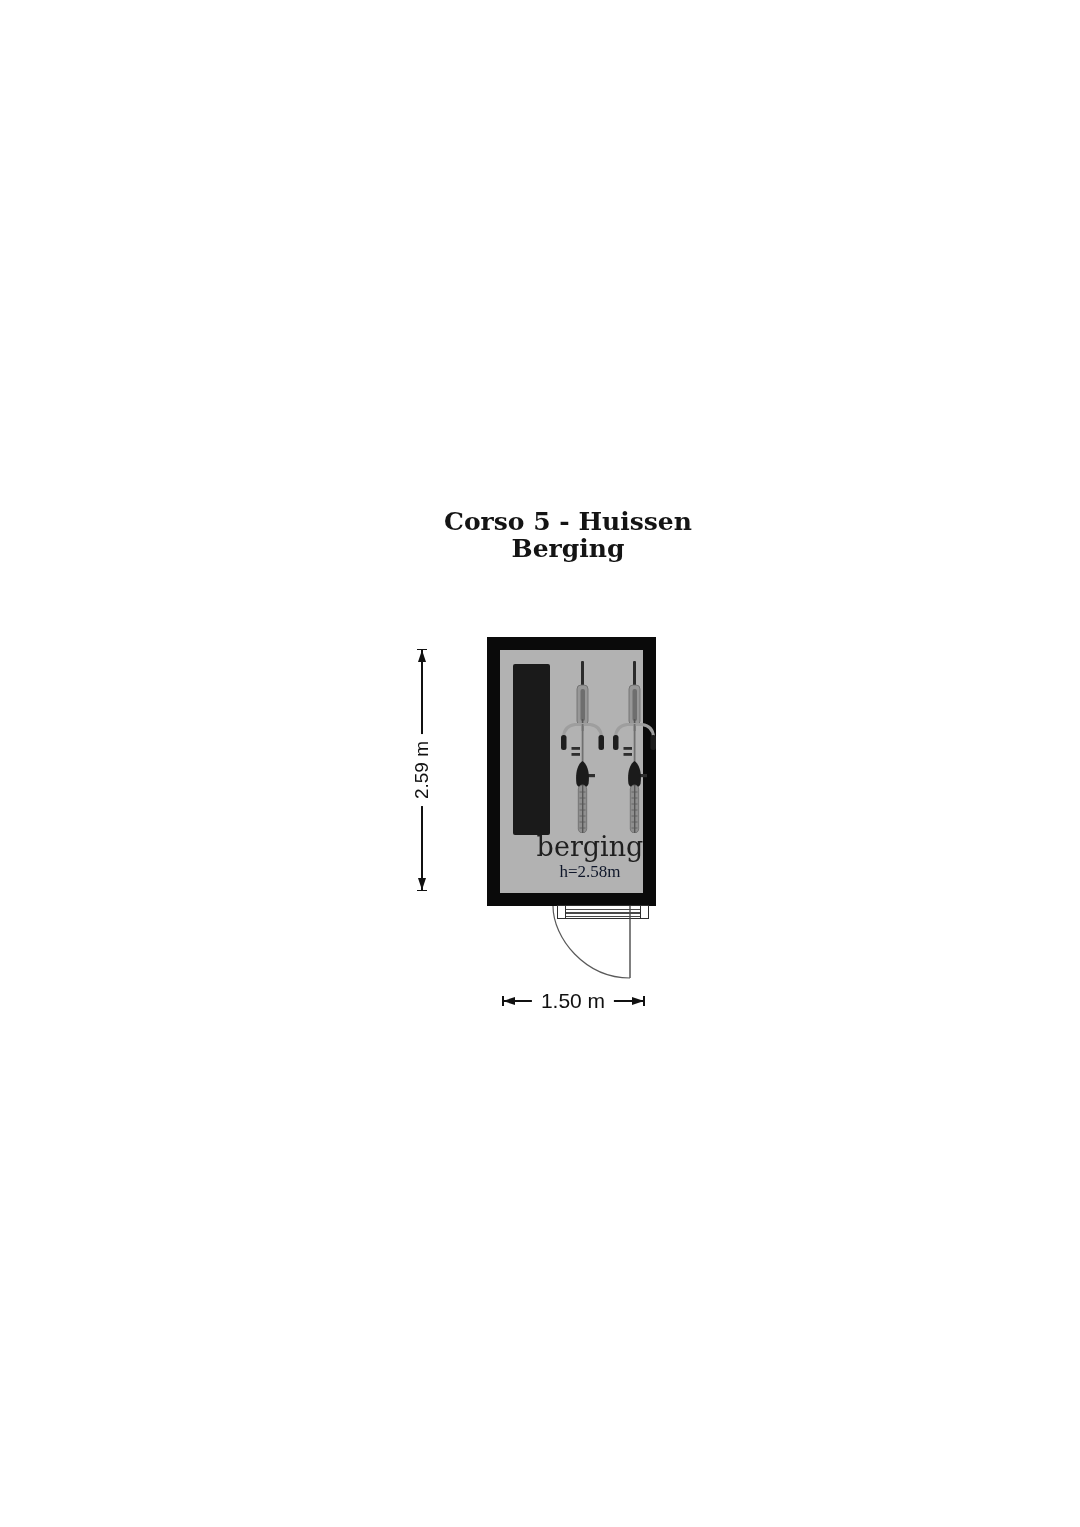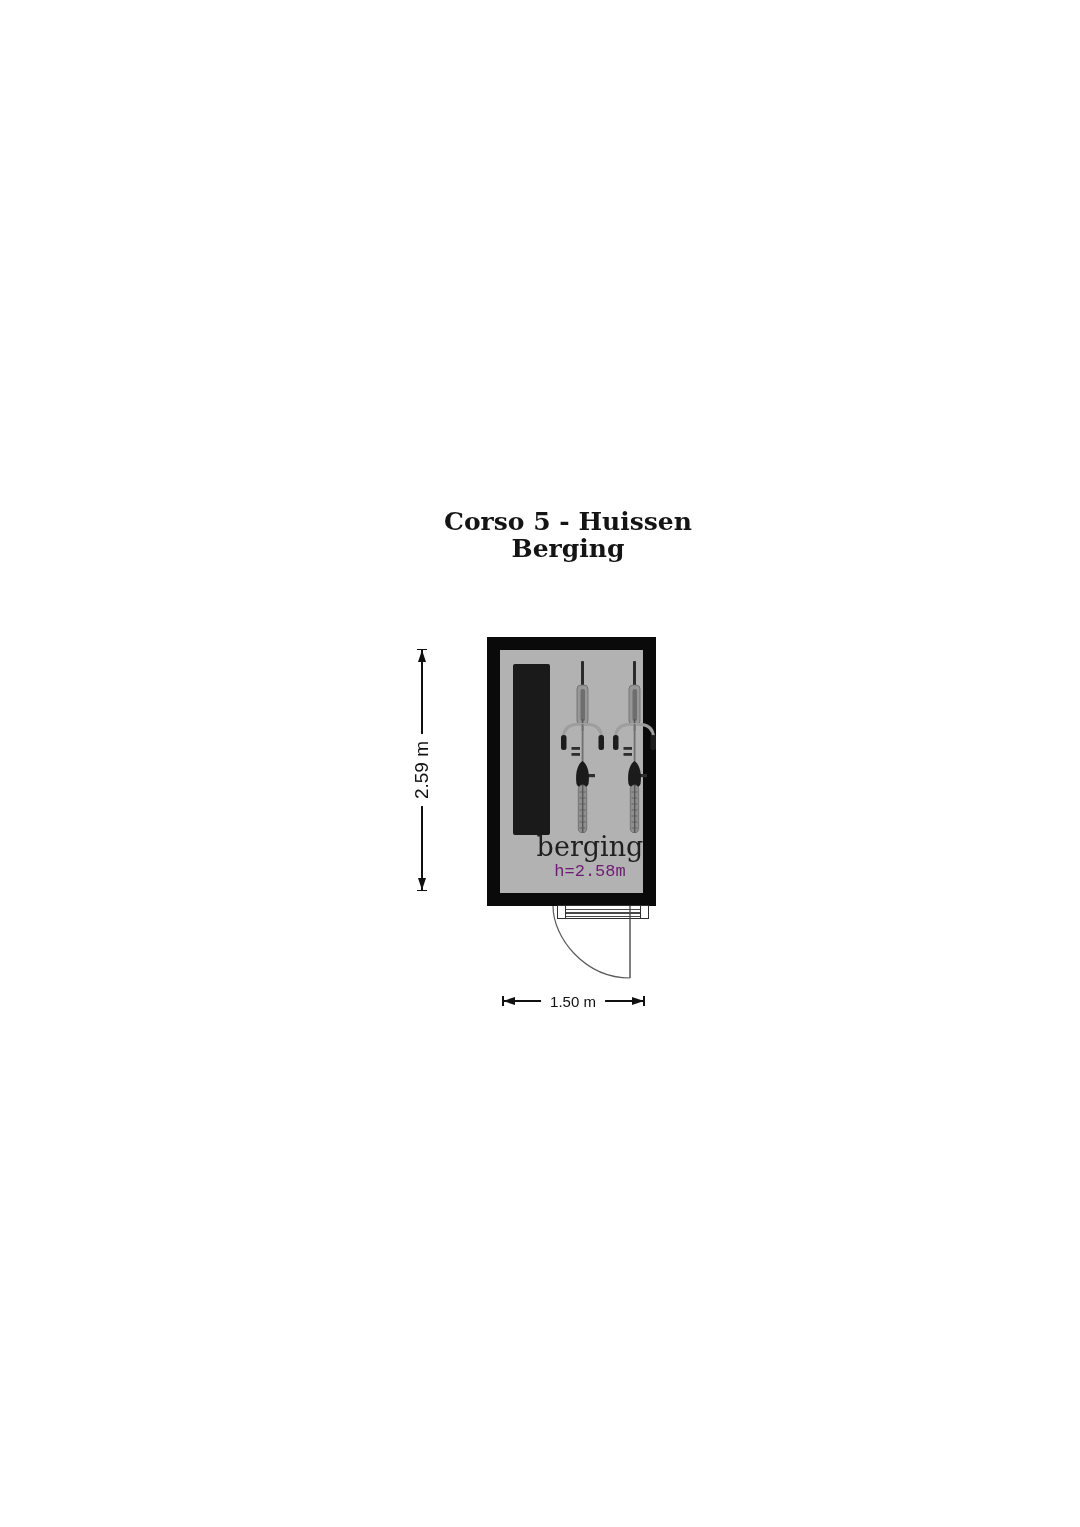--- a/index.html
+++ b/index.html
@@ -68,23 +68,23 @@
     font-size: 27px;
     line-height: 28px;
     color: #1f1f1f;
     white-space: nowrap;
   }
   .room-height {
     position: absolute;
     left: 90px;
     top: 212px;
     transform: translateX(-50%);
-    font-family: Liberation Mono, monospace;
+    font-family: Liberation Serif, serif;
     font-size: 17px;
-    color: #701a75;
+    color: #0f172a;
     white-space: nowrap;
   }
 
   
   .threshold {
     position: absolute;
     left: 58px;
     top: 255px;
     width: 90px;
     height: 14px;
@@ -170,21 +170,21 @@
     border-top: 4px solid transparent;
     border-bottom: 4px solid transparent;
     border-left: 12px solid #111111;
   }
   .hdim-label {
     position: absolute;
     left: 573px; top: 1001px;
     transform: translate(-50%, -50%);
     background: #ffffff;
     padding: 0 9px;
-    font-size: 15px;
+    font-size: 21px;
     color: #111111;
     white-space: nowrap;
   }
 </style>
 </head>
 <body>
 
 <div class="page">
 
   <div class="title-line title-line1">Corso 5 - Huissen</div>

